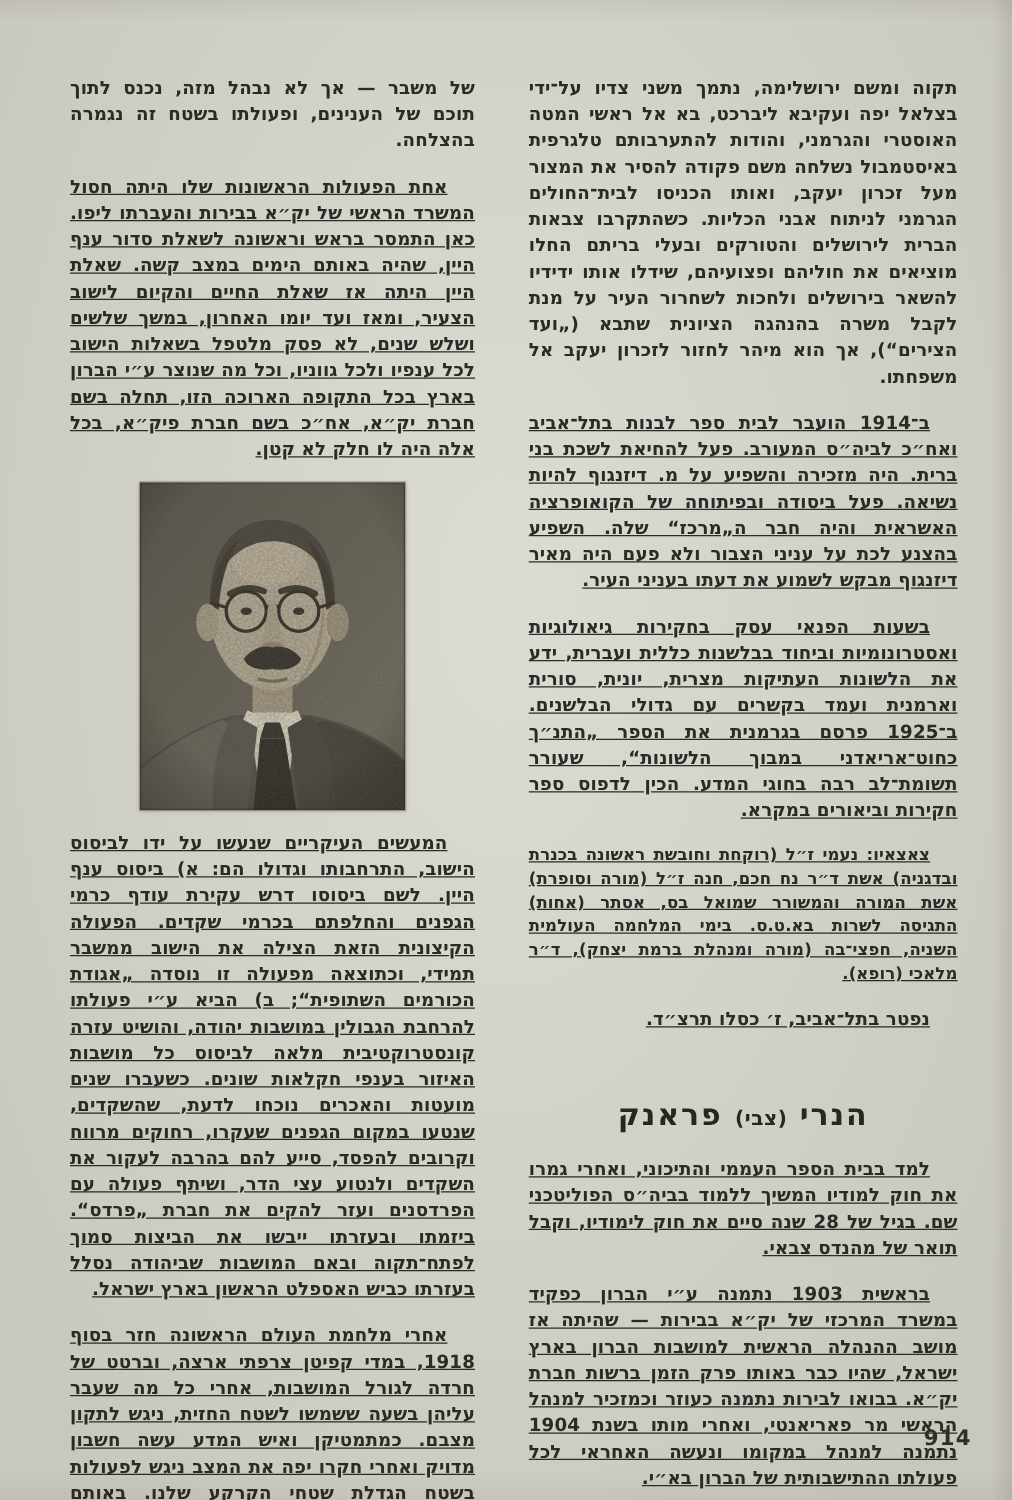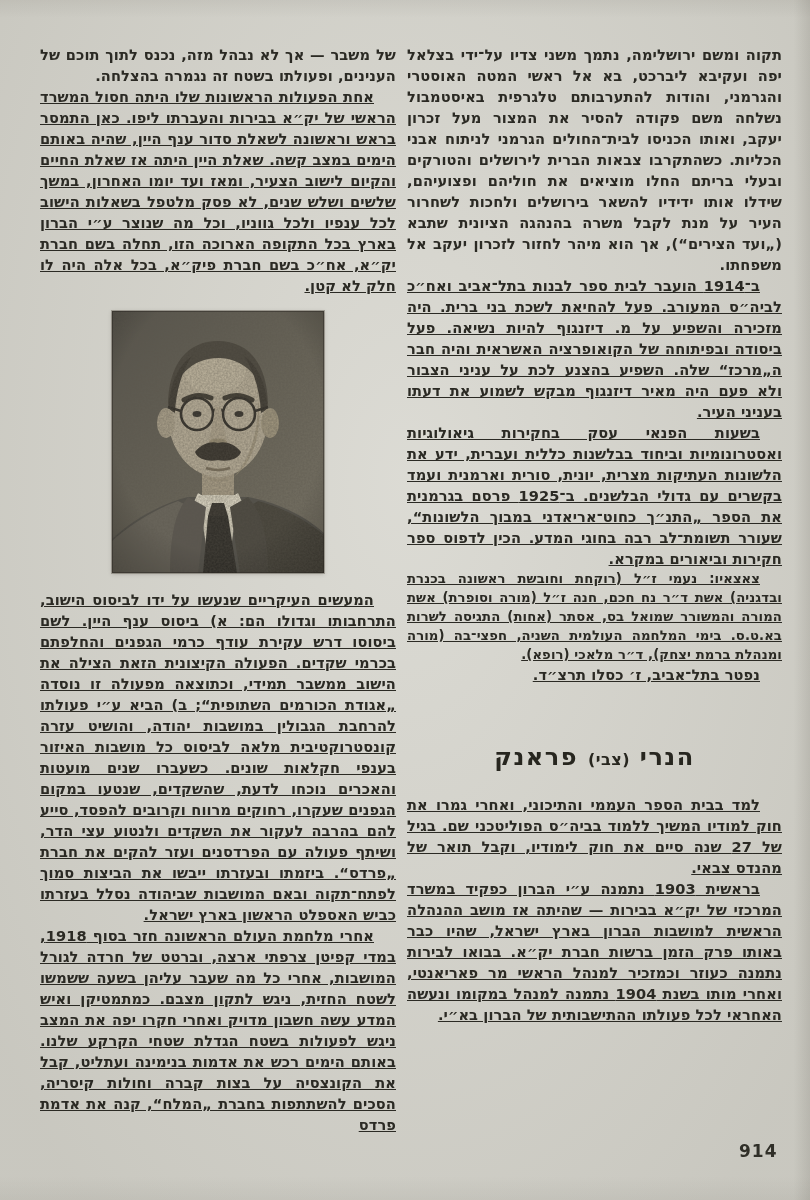--- a/index.html
+++ b/index.html
@@ -23,28 +23,28 @@
     direction: rtl;
     unicode-bidi: embed;
     text-align: justify;
     font-size: 14.6px;
     line-height: 21px;
     font-weight: 700;
     letter-spacing: 0.1px;
   }
   .col-right { left: 407px; width: 375px; }
   .col-left  { left: 40px;  width: 356px; }
-  .col p { margin: 0; }
+  .col p { margin: 16px; }
   .col p.ind { text-indent: 22px; text-decoration: underline; }
   .col p.small { font-size: 13.2px; line-height: 19px; }
   .entry-heading {
     margin: 52px 0 14px 0;
     text-align: center;
     font-size: 24px;
-    line-height: 40px;
+    line-height: 28px;
     font-weight: 700;
     letter-spacing: 1.5px;
     color: #27261f;
   }
   .entry-heading .paren { font-size: 16px; letter-spacing: 0.5px; }
   figure.photo {
     display: block;
     margin: 15px auto 16px auto;
     width: 212px;
     height: 262px;
@@ -69,21 +69,21 @@
 
   <div class="col col-right">
     <p>תקוה ומשם ירושלימה, נתמך משני צדיו על־ידי בצלאל יפה ועקיבא ליברכט, בא אל ראשי המטה האוסטרי והגרמני, והודות להתערבותם טלגרפית באיסטמבול נשלחה משם פקודה להסיר את המצור מעל זכרון יעקב, ואותו הכניסו לבית־החולים הגרמני לניתוח אבני הכליות. כשהתקרבו צבאות הברית לירושלים והטורקים ובעלי בריתם החלו מוציאים את חוליהם ופצועיהם, שידלו אותו ידידיו להשאר בירושלים ולחכות לשחרור העיר על מנת לקבל משרה בהנהגה הציונית שתבא („ועד הצירים“), אך הוא מיהר לחזור לזכרון יעקב אל משפחתו.</p>
     <p class="ind">ב־1914 הועבר לבית ספר לבנות בתל־אביב ואח״כ לביה״ס המעורב. פעל להחיאת לשכת בני ברית. היה מזכירה והשפיע על מ. דיזנגוף להיות נשיאה. פעל ביסודה ובפיתוחה של הקואופרציה האשראית והיה חבר ה„מרכז“ שלה. השפיע בהצנע לכת על עניני הצבור ולא פעם היה מאיר דיזנגוף מבקש לשמוע את דעתו בעניני העיר.</p>
     <p class="ind">בשעות הפנאי עסק בחקירות גיאולוגיות ואסטרונומיות וביחוד בבלשנות כללית ועברית, ידע את הלשונות העתיקות מצרית, יונית, סורית וארמנית ועמד בקשרים עם גדולי הבלשנים. ב־1925 פרסם בגרמנית את הספר „התנ״ך כחוט־אריאדני במבוך הלשונות“, שעורר תשומת־לב רבה בחוגי המדע. הכין לדפוס ספר חקירות וביאורים במקרא.</p>
     <p class="ind small">צאצאיו: נעמי ז״ל (רוקחת וחובשת ראשונה בכנרת ובדגניה) אשת ד״ר נח חכם, חנה ז״ל (מורה וסופרת) אשת המורה והמשורר שמואל בס, אסתר (אחות) התגיסה לשרות בא.ט.ס. בימי המלחמה העולמית השניה, חפצי־בה (מורה ומנהלת ברמת יצחק), ד״ר מלאכי (רופא).</p>
     <p class="ind">נפטר בתל־אביב, ז׳ כסלו תרצ״ד.</p>
 
     <h1 class="entry-heading"><span>הנרי</span> <span class="paren">(צבי)</span> <span>פראנק</span></h1>
 
-    <p class="ind">למד בבית הספר העממי והתיכוני, ואחרי גמרו את חוק למודיו המשיך ללמוד בביה״ס הפוליטכני שם. בגיל של 27 שנה סיים את חוק לימודיו, וקבל תואר של מהנדס צבאי.</p>
+    <p class="ind">למד בבית הספר העממי והתיכוני, ואחרי גמרו את חוק למודיו המשיך ללמוד בביה״ס הפוליטכני שם. בגיל של 28 שנה סיים את חוק לימודיו, וקבל תואר של מהנדס צבאי.</p>
     <p class="ind">בראשית 1903 נתמנה ע״י הברון כפקיד במשרד המרכזי של יק״א בבירות — שהיתה אז מושב ההנהלה הראשית למושבות הברון בארץ ישראל, שהיו כבר באותו פרק הזמן ברשות חברת יק״א. בבואו לבירות נתמנה כעוזר וכמזכיר למנהל הראשי מר פאריאנטי, ואחרי מותו בשנת 1904 נתמנה למנהל במקומו ונעשה האחראי לכל פעולתו ההתישבותית של הברון בא״י.</p>
   </div>
 
   <div class="col col-left">
     <p>של משבר — אך לא נבהל מזה, נכנס לתוך תוכם של הענינים, ופעולתו בשטח זה נגמרה בהצלחה.</p>
     <p class="ind">אחת הפעולות הראשונות שלו היתה חסול המשרד הראשי של יק״א בבירות והעברתו ליפו. כאן התמסר בראש וראשונה לשאלת סדור ענף היין, שהיה באותם הימים במצב קשה. שאלת היין היתה אז שאלת החיים והקיום לישוב הצעיר, ומאז ועד יומו האחרון, במשך שלשים ושלש שנים, לא פסק מלטפל בשאלות הישוב לכל ענפיו ולכל גווניו, וכל מה שנוצר ע״י הברון בארץ בכל התקופה הארוכה הזו, תחלה בשם חברת יק״א, אח״כ בשם חברת פיק״א, בכל אלה היה לו חלק לא קטן.</p>
 
     <figure class="photo" aria-label="halftone portrait of a balding man with round wire glasses and a mustache, wearing a suit, white shirt and dark tie">
       <svg width="212" height="262" viewBox="0 0 212 262" role="img">
         <defs>

